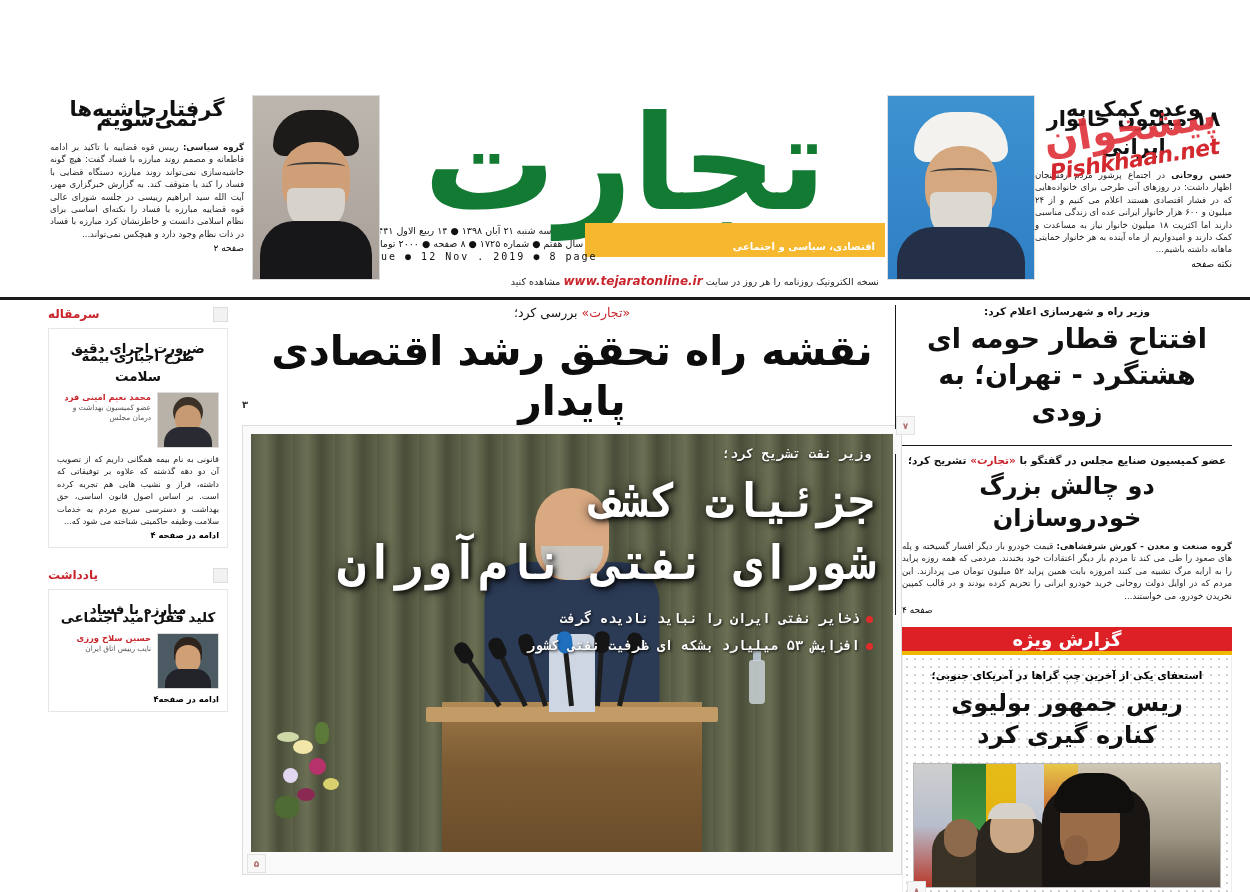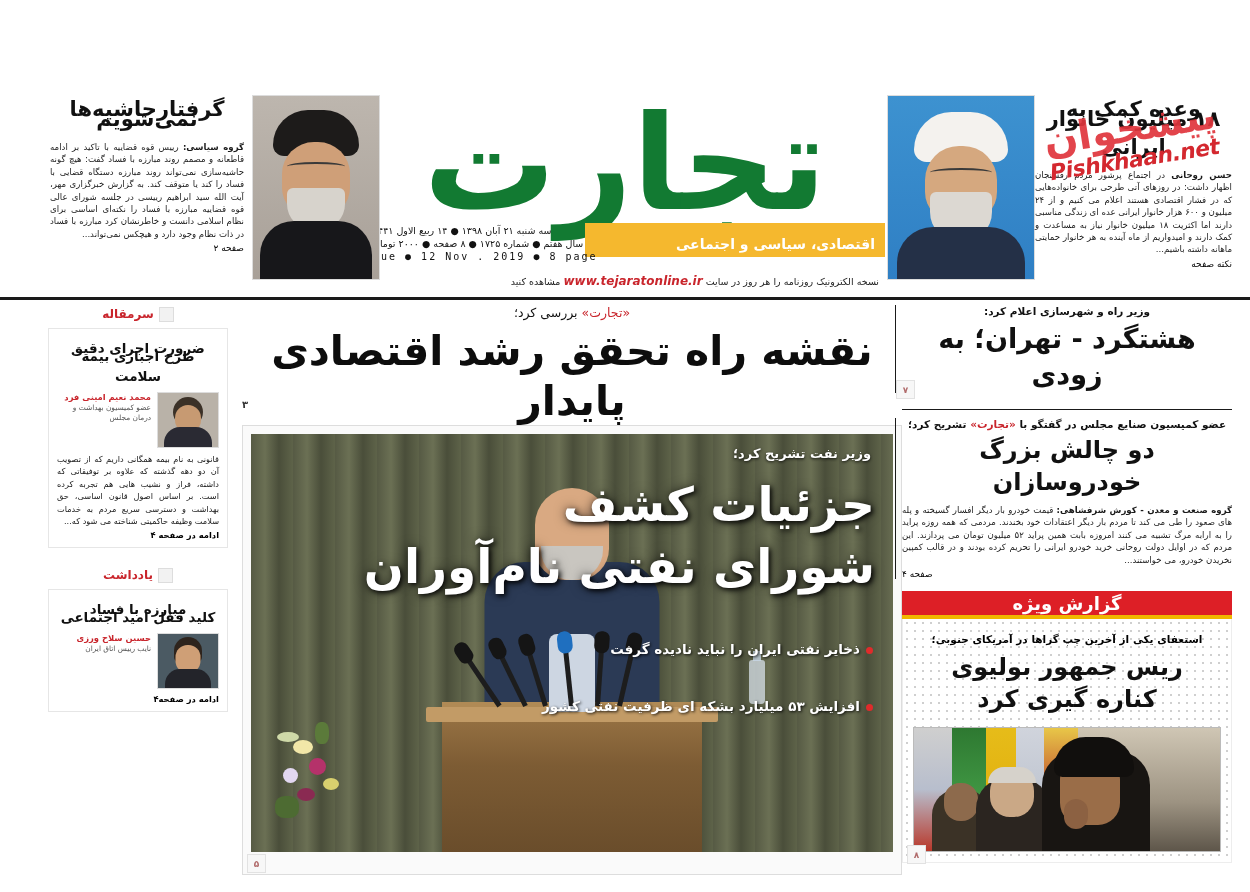--- a/index.html
+++ b/index.html
@@ -69,21 +69,21 @@
     height: 34px;
     background: #f5b82e;
     z-index: 1;
   }
 
   .tagline {
     position: absolute;
     right: 10px;
     bottom: 41px;
     z-index: 3;
-    font-size: 14px;
+    font-size: 10px;
     font-weight: bold;
     color: #ffffff;
     direction: rtl;
     letter-spacing: 0px;
   }
 
   .masthead-dates {
     position: absolute;
     left: 8px;
     bottom: 30px;
@@ -196,21 +196,21 @@
 
   
   .left-col {
     position: absolute;
     top: 305px; left: 48px;
     width: 180px;
     height: 560px;
   }
   .sec-head {
     display: flex; flex-direction: row-reverse; align-items: center;
-    justify-content: center; gap: 5px;
+    justify-content: space-between; gap: 5px;
     height: 18px; margin-bottom: 5px;
   }
   .sec-head .lbl {
     font-size: 12px; font-weight: bold; color: #c9252c; direction: rtl;
   }
   .sec-head .sq {
     width: 15px; height: 15px;
     background: #f2f2f2; border: 1px solid #ddd;
   }
   .card {
@@ -279,20 +279,21 @@
     width: 660px; height: 450px;
     border: 1px solid #ddd;
     background: #fafafa;
     padding: 8px 8px 22px 8px;
   }
   .photo-stage {
     width: 100%; height: 100%;
     position: relative;
     overflow: hidden;
     background: #0c4a6e;
+    font-family: Liberation Mono, monospace;
   }
   .curtain {
     position: absolute; inset: 0;
     background:
       repeating-linear-gradient(90deg,
         #565a44 0px, #6b7054 14px, #4a4e3a 28px, #5e6349 42px);
   }
   .podium {
     position: absolute; left: 50%; transform: translateX(-50%);
     bottom: 0; width: 260px; height: 150px;
@@ -377,21 +378,20 @@
     text-shadow: 2px 2px 5px rgba(0,0,0,.9), 0 0 12px rgba(0,0,0,.6);
   }
   .ov-bullets {
     position: absolute; top: 172px; right: 20px;
     direction: rtl; z-index: 12;
   }
   .ov-bullets div {
     font-size: 13.5px; font-weight: bold; color: #fff;
     line-height: 27px; white-space: nowrap;
     text-shadow: 1px 1px 3px rgba(0,0,0,.9);
-    margin-top: 30px;
   }
   .bul {
     display:inline-block; width:7px; height:7px;
     background:#e02b2b; border-radius:50%;
     margin-left:6px; vertical-align: middle;
   }
   .pg-badge {
     position: absolute;
     width: 19px; height: 19px;
     background: #f7f7f7; border: 1px solid #e2e2e2;
@@ -645,20 +645,21 @@
       </div>
       <div class="pg-badge" style="left:4px;bottom:1px;">۵</div>
     </div>
   </div>
 
   <div class="right-col">
 
     <div class="rt-block">
       <div class="vline"></div>
       <div class="rt-kicker">وزیر راه و شهرسازی اعلام کرد:</div>
+      <div class="rt-head">افتتاح قطار حومه ای</div>
       <div class="rt-head">هشتگرد - تهران؛ به زودی</div>
       <div class="pg-badge" style="left:-6px;bottom:-6px;">۷</div>
     </div>
 
     <div class="rule" style="margin-top:16px;"></div>
 
     <div class="rt-block">
       <div class="vline"></div>
       <div class="rt-kicker">
         <span>عضو کمیسیون صنایع مجلس در گفتگو با</span>

